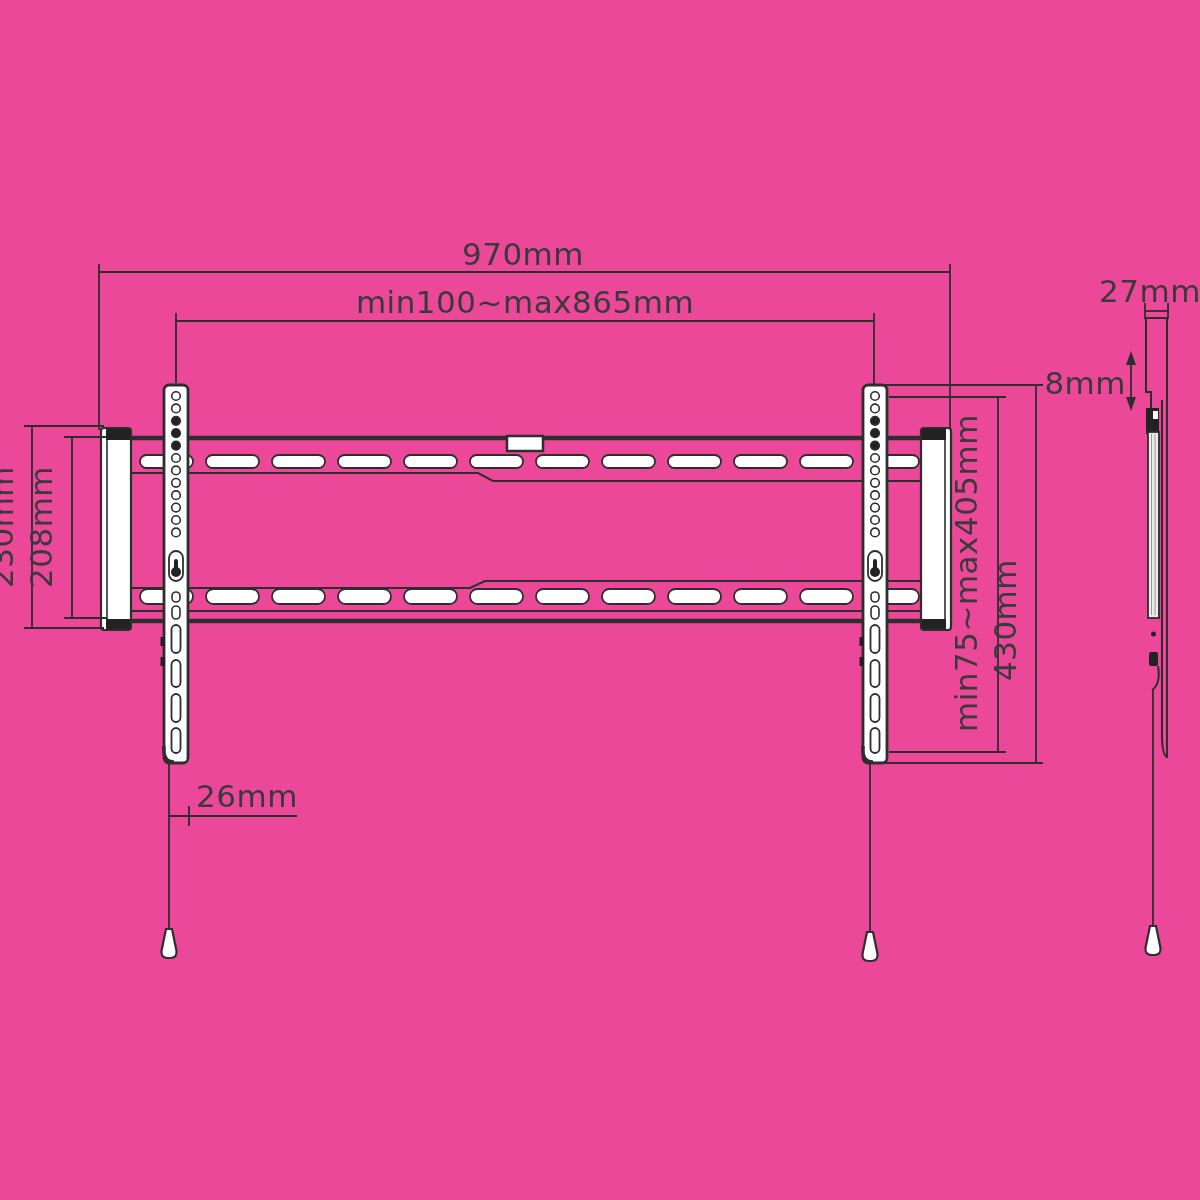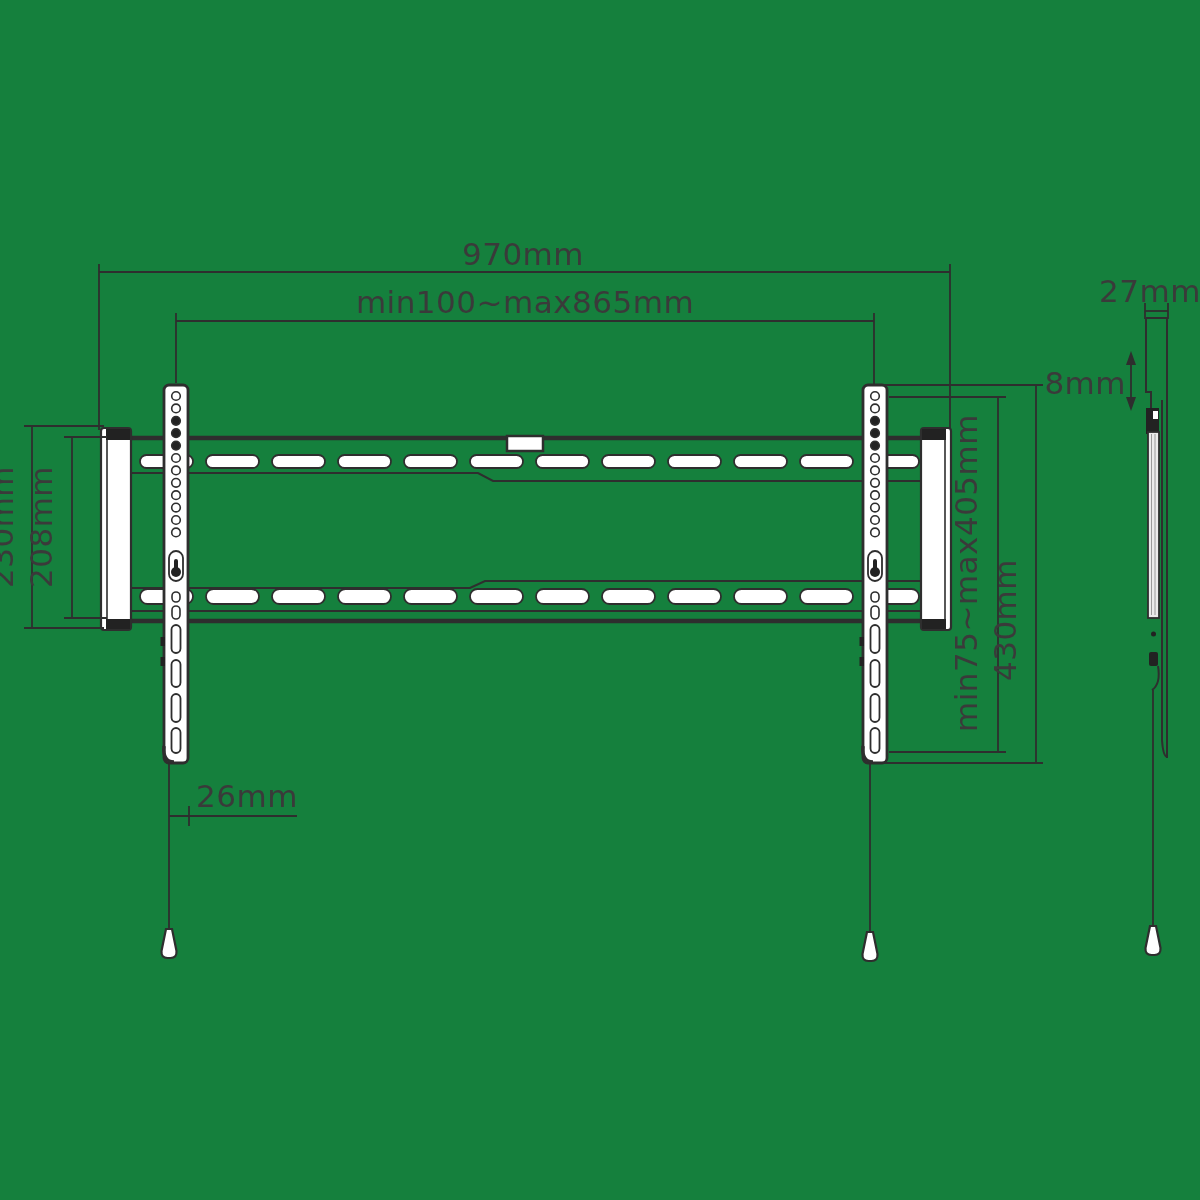--- a/index.html
+++ b/index.html
@@ -1,16 +1,16 @@
 <!DOCTYPE html>
 <html><head>
 <meta charset="utf-8">
 <style>
   html,body{margin:0;padding:0;background:#ffffff;}
-  .page{position:relative;width:1200px;height:1200px;background:#15803d;overflow:hidden;
+  .page{position:relative;width:1200px;height:1200px;background:#ec4899;overflow:hidden;
         font-family:"DejaVu Sans","Liberation Sans",sans-serif;}
   svg{display:block;}
   text{font-family:"DejaVu Sans","Liberation Sans",sans-serif;
        font-size:31px;fill:#3a3a3a;letter-spacing:0.5px;}
   .thin  {stroke:#2e2e2e;stroke-width:1.6;fill:none;}
   .dim   {stroke:#2e2e2e;stroke-width:1.8;fill:none;}
   .line2 {stroke:#2e2e2e;stroke-width:2;fill:none;}
   .thick {stroke:#2e2e2e;stroke-width:4.5;fill:none;}
   .whitefill{fill:#ffffff;stroke:#2e2e2e;}
   .blackfill{fill:#222222;stroke:none;}

